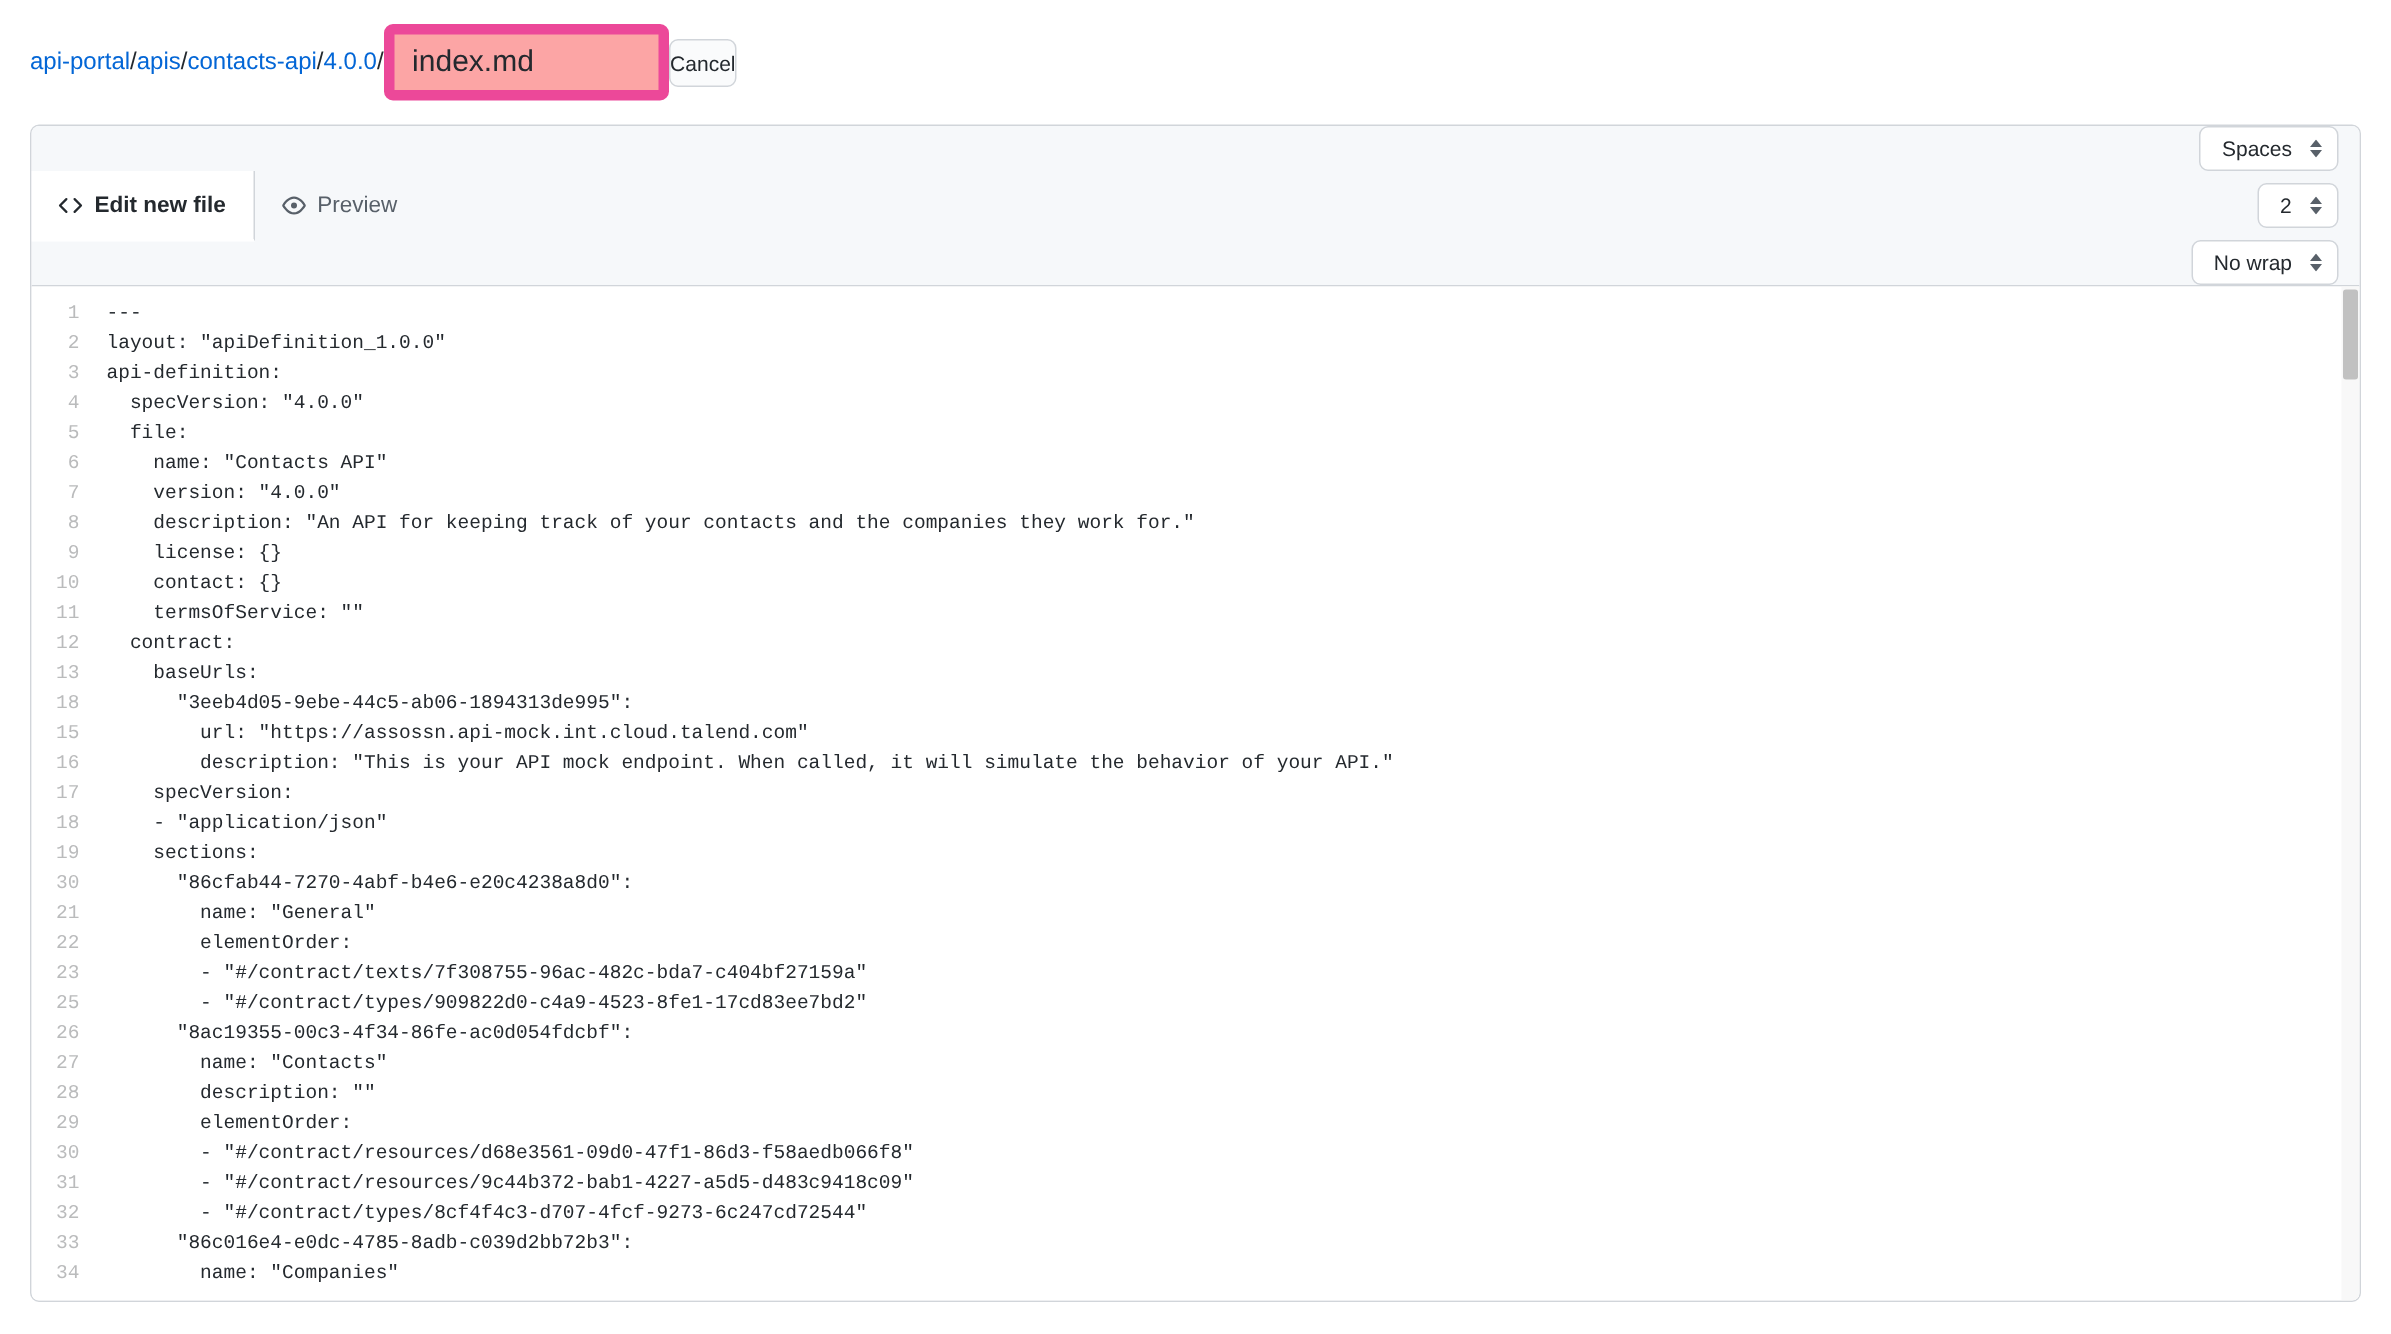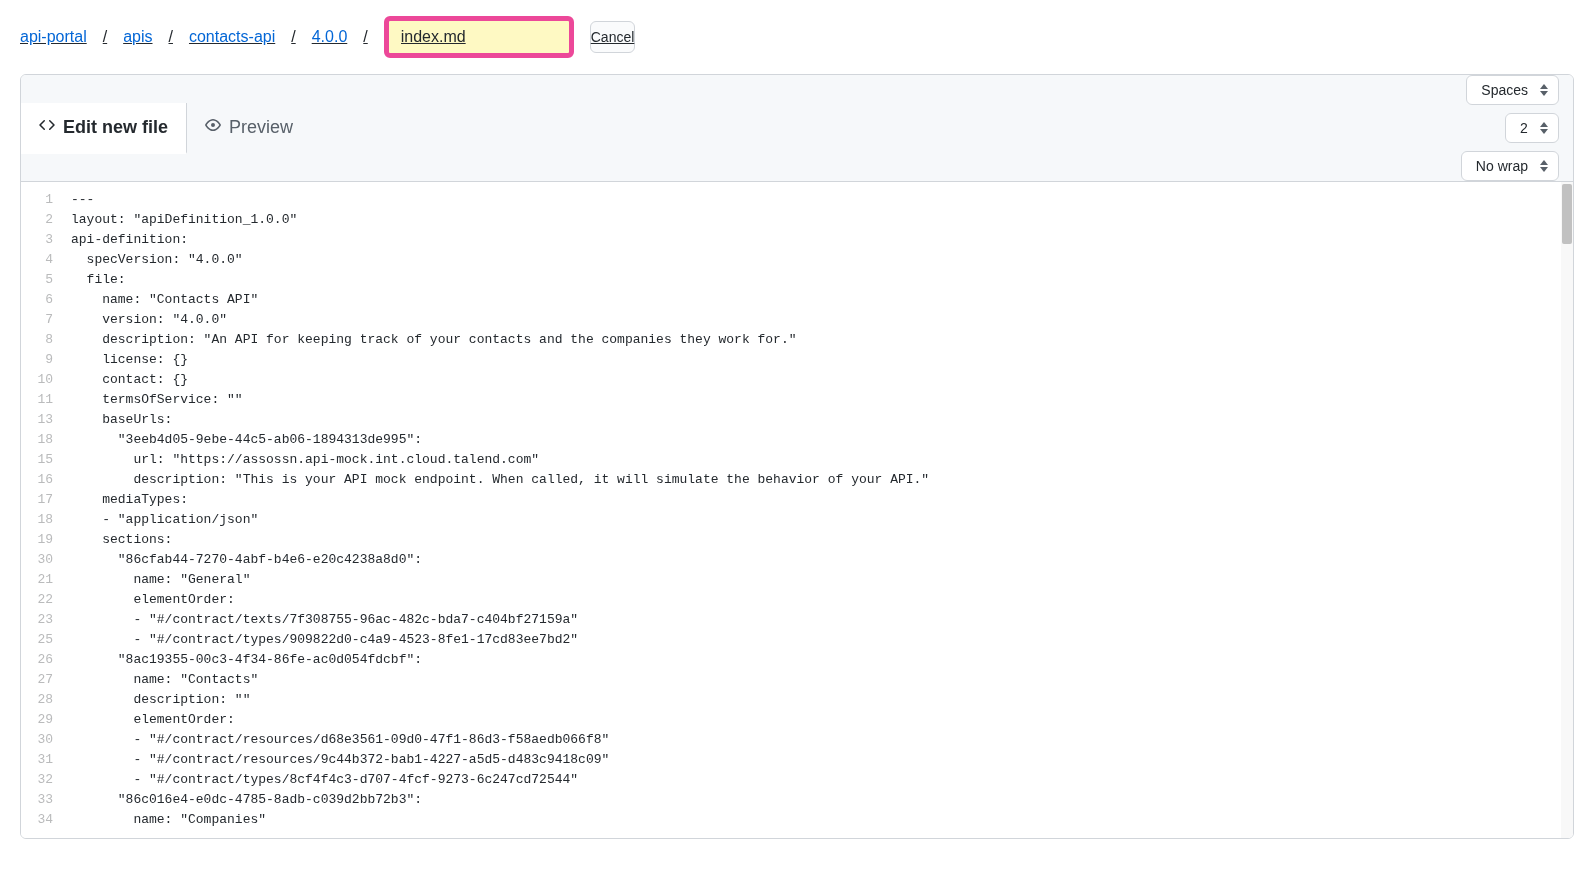--- a/index.html
+++ b/index.html
@@ -5,41 +5,40 @@
     * { box-sizing: border-box; margin: 0; padding: 0; }
     body {
       font-family: -apple-system, BlinkMacSystemFont, "Segoe UI", Helvetica, Arial, sans-serif;
       font-size: 14px;
       color: #24292e;
       background: #fff;
     }
     .breadcrumb-bar {
       display: flex;
       align-items: center;
-      gap: 16px;
+      gap: 0;
       padding: 16px 20px;
       font-size: 16px;
-      text-decoration: underline;
     }
     .breadcrumb-link {
       color: #0366d6;
       text-decoration: none;
       cursor: pointer;
     }
     .breadcrumb-sep {
       color: #24292e;
     }
     .filename-input {
       padding: 7px 12px;
-      border: 5px solid #ec4899;
+      border: 7px solid #ec4899;
       border-radius: 6px;
-      font-size: 16px;
+      font-size: 20px;
       width: 190px;
       color: #24292e;
-      background: #fef9c3;
+      background: #fca5a5;
     }
     .cancel-btn {
       padding: 7px 0;
       border: 1px solid #d1d5da;
       border-radius: 6px;
       background: #fafbfc;
       font-size: 14px;
       font-weight: 500;
       color: #24292e;
       cursor: pointer;
@@ -51,24 +50,24 @@
       overflow: hidden;
     }
     .editor-tabs {
       display: flex;
       align-items: center;
       background: #f6f8fa;
       border-bottom: 1px solid #d1d5da;
     }
     .tab {
       display: flex;
-      align-items: flex-start;
+      align-items: flex-end;
       gap: 8px;
       padding: 14px 18px;
-      font-size: 18px;
+      font-size: 15px;
       color: #586069;
       cursor: pointer;
       border-bottom: 2px solid transparent;
     }
     .tab.active {
       background: #fff;
       color: #24292e;
       font-weight: 600;
       border-right: 1px solid #d1d5da;
     }
@@ -262,38 +261,42 @@
         </div>
         <div class="code-line">
           <span class="gutter">10</span>
           <span class="content">    contact: {}</span>
         </div>
         <div class="code-line">
           <span class="gutter">11</span>
           <span class="content">    termsOfService: ""</span>
         </div>
         <div class="code-line">
+          <span class="gutter">12</span>
+          <span class="content">  contract:</span>
+        </div>
+        <div class="code-line">
           <span class="gutter">13</span>
           <span class="content">    baseUrls:</span>
         </div>
         <div class="code-line">
           <span class="gutter">18</span>
           <span class="content">      "3eeb4d05-9ebe-44c5-ab06-1894313de995":</span>
         </div>
         <div class="code-line">
           <span class="gutter">15</span>
           <span class="content">        url: "https://assossn.api-mock.int.cloud.talend.com"</span>
         </div>
         <div class="code-line">
           <span class="gutter">16</span>
           <span class="content">        description: "This is your API mock endpoint. When called, it will simulate the behavior of your API."</span>
         </div>
         <div class="code-line">
           <span class="gutter">17</span>
-          <span class="content">    mediaTypes:</span>
+          <span class="content">    specVersion:</span>
         </div>
         <div class="code-line">
           <span class="gutter">18</span>
           <span class="content">    - "application/json"</span>
         </div>
         <div class="code-line">
           <span class="gutter">19</span>
           <span class="content">    sections:</span>
         </div>
         <div class="code-line">

